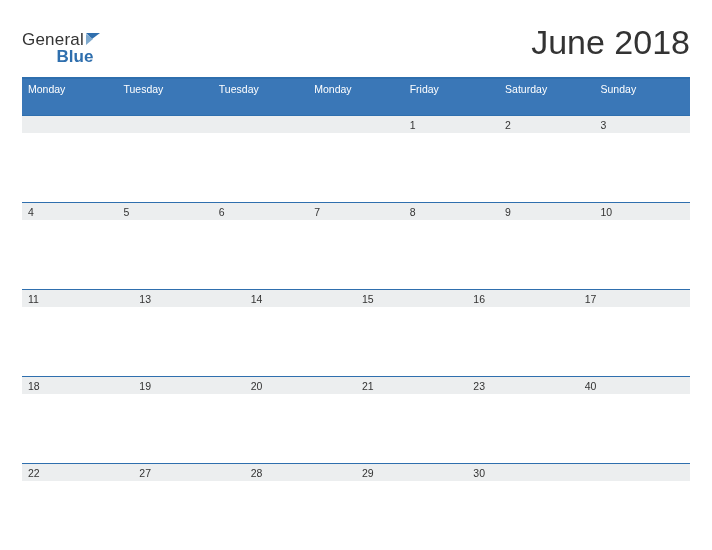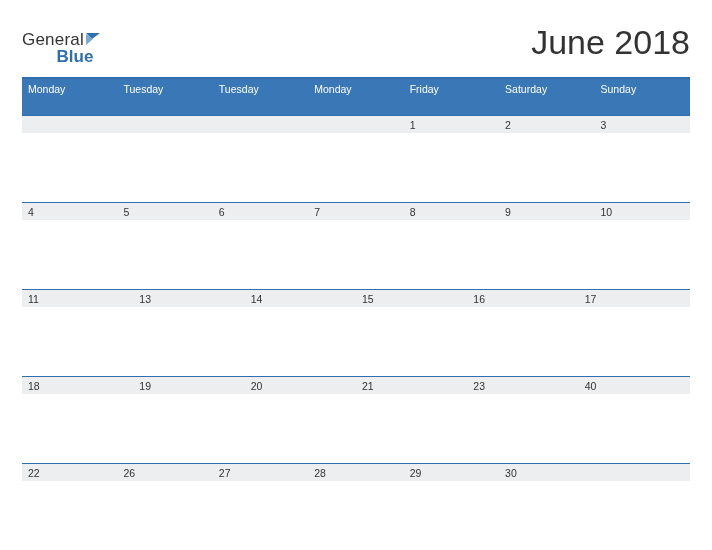--- a/index.html
+++ b/index.html
@@ -202,23 +202,20 @@
     <div class="day-cell">
         <div class="day-band">40</div>
       </div>
   </div>
 
   <div class="week-row">
     <div class="day-cell">
         <div class="day-band">22</div>
       </div>
     <div class="day-cell">
-        <div class="day-band">26</div>
-      </div>
-    <div class="day-cell">
         <div class="day-band">27</div>
       </div>
     <div class="day-cell">
         <div class="day-band">28</div>
       </div>
     <div class="day-cell">
         <div class="day-band">29</div>
       </div>
     <div class="day-cell">
         <div class="day-band">30</div>

